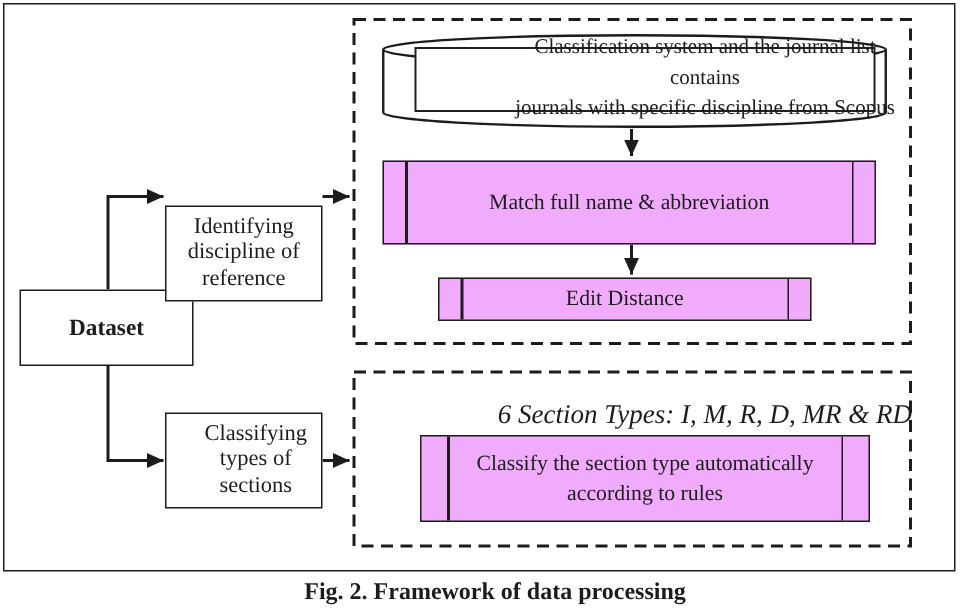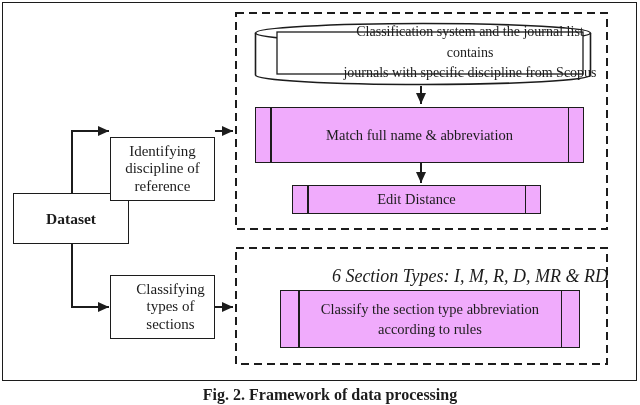--- a/index.html
+++ b/index.html
@@ -117,19 +117,19 @@
     <span class="vline vl-l"></span>
     <span class="vline vl-r"></span>
     <div>Edit Distance</div>
   </div>
 
   <div class="abs section-note">6 Section Types: I, M, R, D, MR &amp; RD</div>
 
   <div class="abs pp classify-box">
     <span class="vline vl-l"></span>
     <span class="vline vl-r"></span>
-    <div>Classify the section type abbreviation</div>
+    <div>Classify the section type automatically</div>
     <div>according to rules</div>
   </div>
 
   <div class="abs caption">Fig. 2. Framework of data processing</div>
 
 </div>
 
 </body></html>

